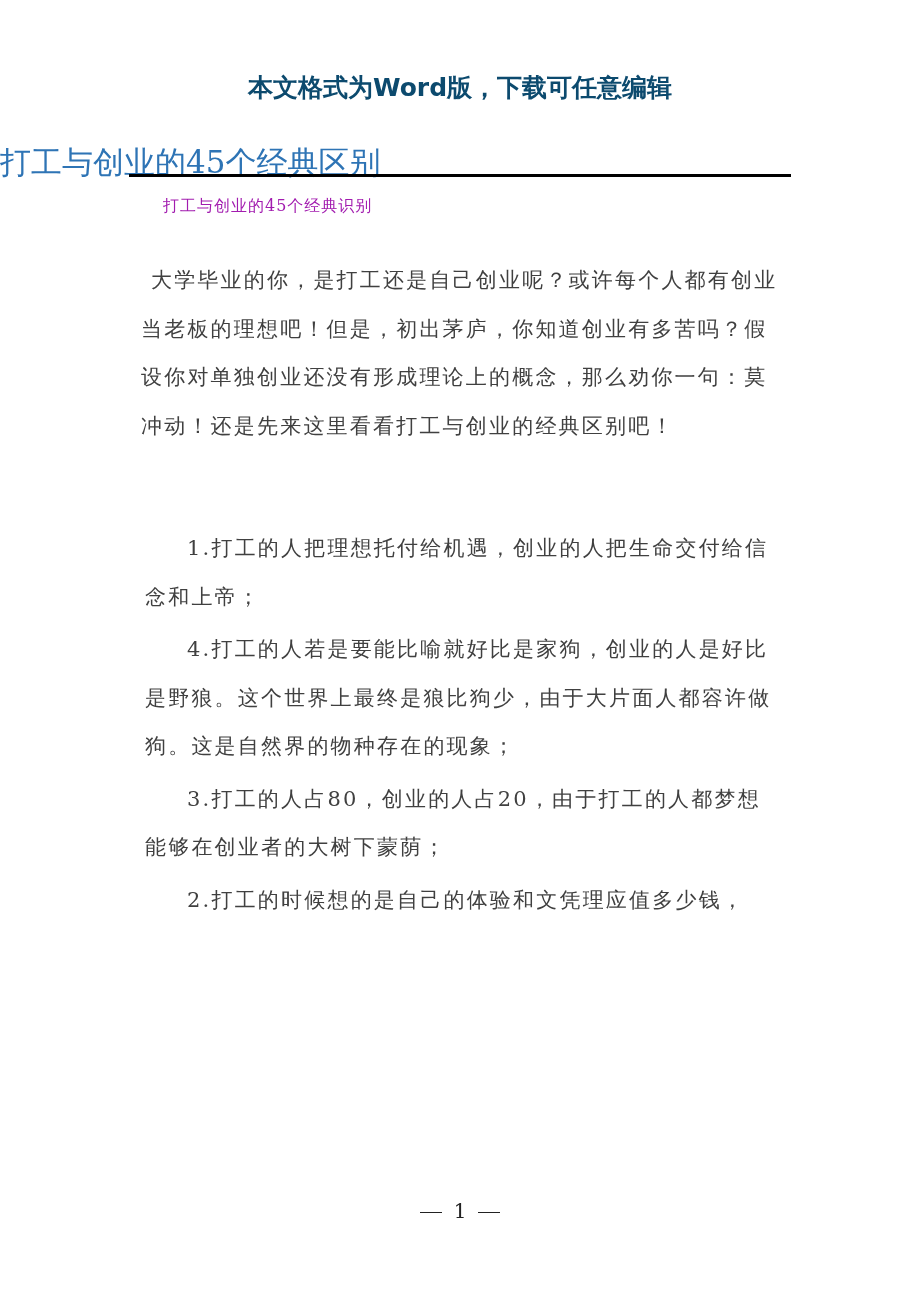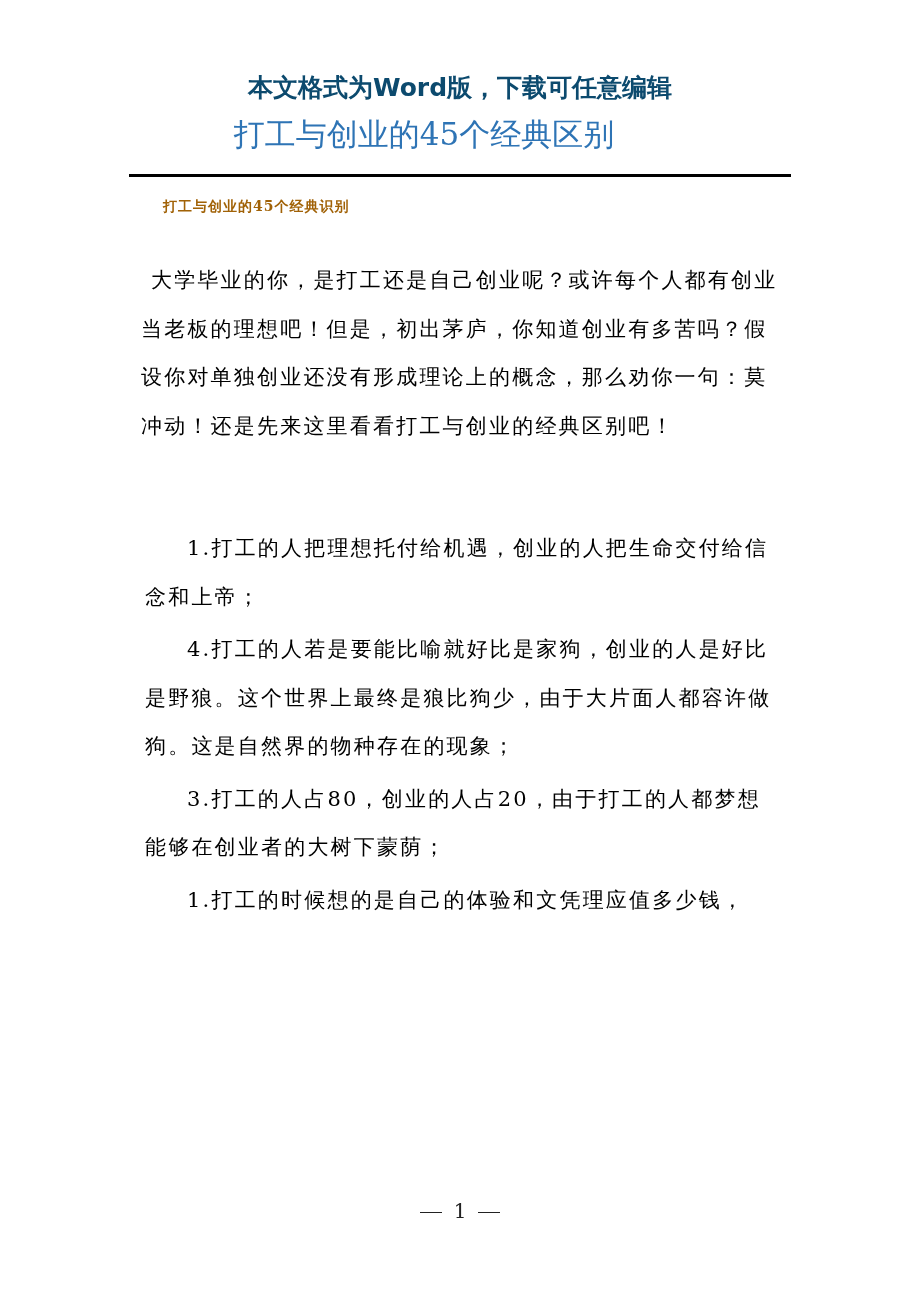--- a/index.html
+++ b/index.html
@@ -22,54 +22,52 @@
       width: 920px;
       text-align: center;
       font-family: "DejaVu Sans", "Liberation Sans", sans-serif;
       font-weight: bold;
       font-size: 25px;
       line-height: 40px;
       color: #0c4a6e;
     }
     .doc-title {
       position: absolute;
-      top: 112px;
+      top: 140px;
       left: 0;
       width: 848px;
-      text-align: center;
       font-family: "DejaVu Serif", "Liberation Serif", serif;
       font-size: 31px;
       line-height: 44px;
       color: #2e74b5;
     }
     .rule {
       position: absolute;
       top: 174px;
       left: 129px;
       width: 662px;
       height: 3px;
       background: #000000;
     }
     .content {
       position: absolute;
       left: 141px;
       width: 642px;
       font-size: 21px;
       letter-spacing: 2.2px;
-      color: #000000;
+      color: #404040;
     }
     .subtitle {
       position: absolute;
       top: 188px;
       left: 163px;
-      font-size: 14px;
+      font-size: 16px;
       line-height: 36px;
       letter-spacing: 1px;
-      color: #a16207;
-      font-weight: bold;
+      color: #a21caf;
     }
     .intro {
       top: 256px;
       line-height: 48.5px;
       text-indent: 10px;
     }
     .items {
       top: 520px;
       line-height: 48.5px;
     }
@@ -106,18 +104,18 @@
 <div class="rule"></div>
 
 <div class="subtitle">打工与创业的45个经典识别</div>
 
 <div class="content intro">大学毕业的你，是打工还是自己创业呢？或许每个人都有创业当老板的理想吧！但是，初出茅庐，你知道创业有多苦吗？假设你对单独创业还没有形成理论上的概念，那么劝你一句：莫冲动！还是先来这里看看打工与创业的经典区别吧！</div>
 
 <div class="content items">
   <p>1.打工的人把理想托付给机遇，创业的人把生命交付给信念和上帝；</p>
   <p>4.打工的人若是要能比喻就好比是家狗，创业的人是好比是野狼。这个世界上最终是狼比狗少，由于大片面人都容许做狗。这是自然界的物种存在的现象；</p>
   <p>3.打工的人占80，创业的人占20，由于打工的人都梦想能够在创业者的大树下蒙荫；</p>
-  <p>1.打工的时候想的是自己的体验和文凭理应值多少钱，</p>
+  <p>2.打工的时候想的是自己的体验和文凭理应值多少钱，</p>
 </div>
 
 <div class="page-footer">
   <span class="dash"></span><span>1</span><span class="dash"></span>
 </div>
 
 </body></html>

